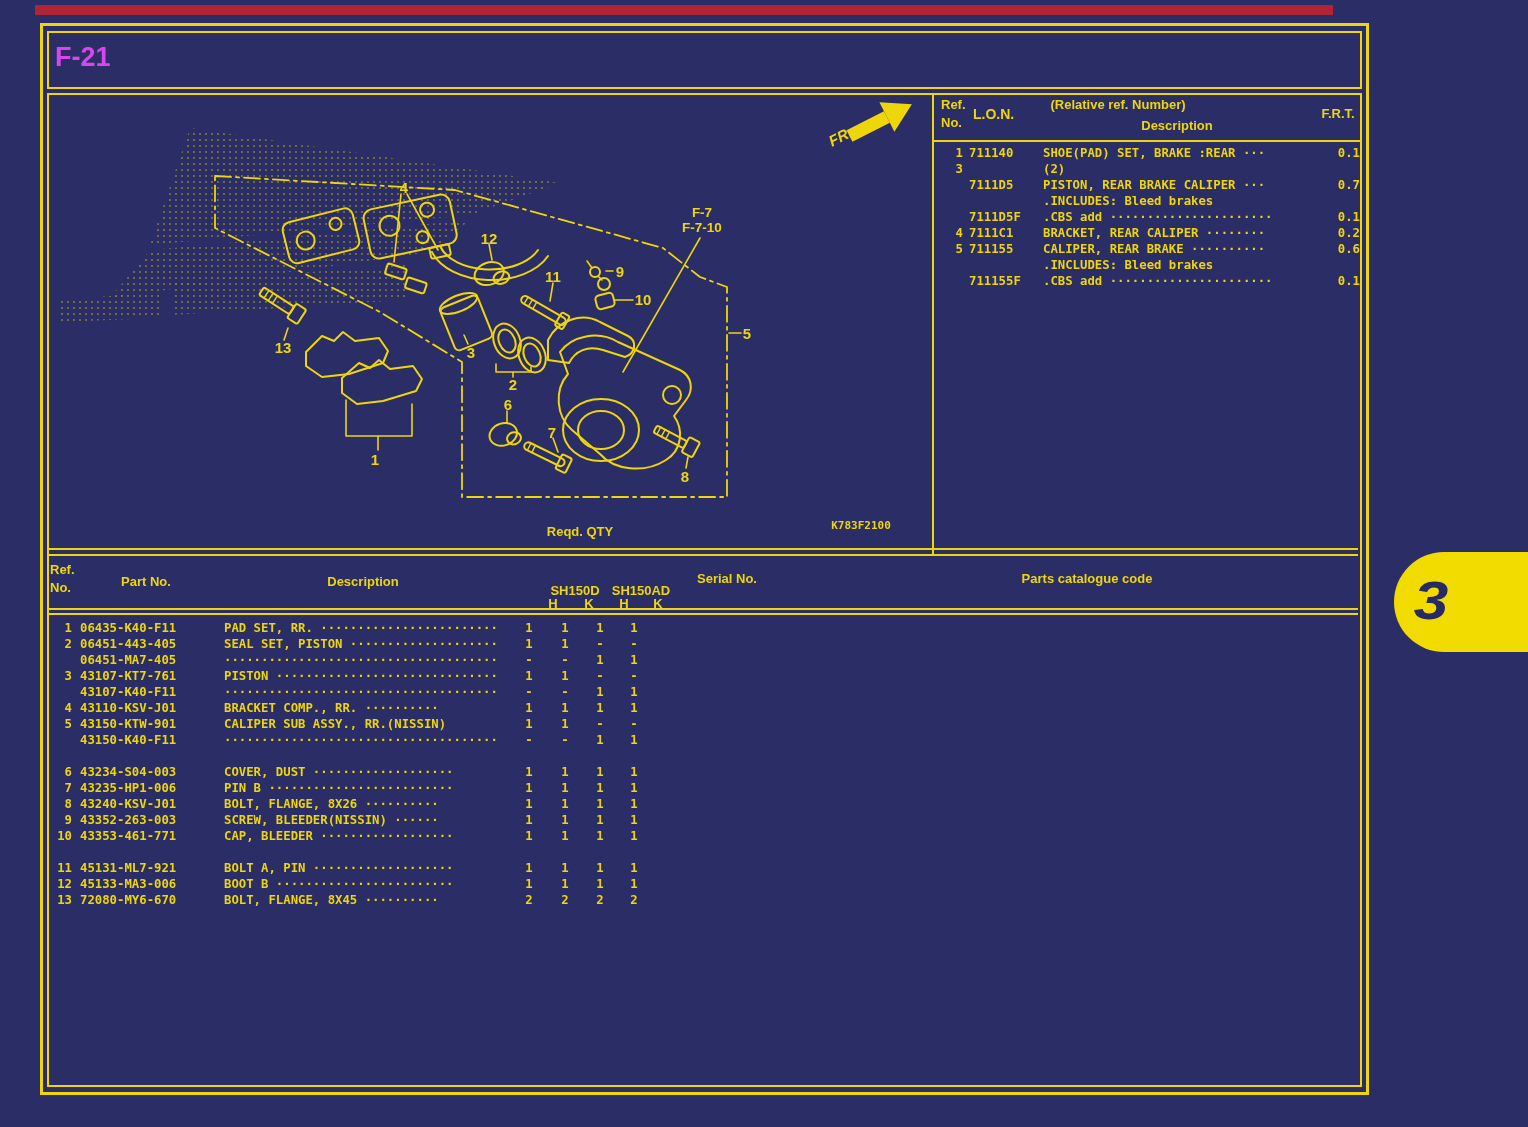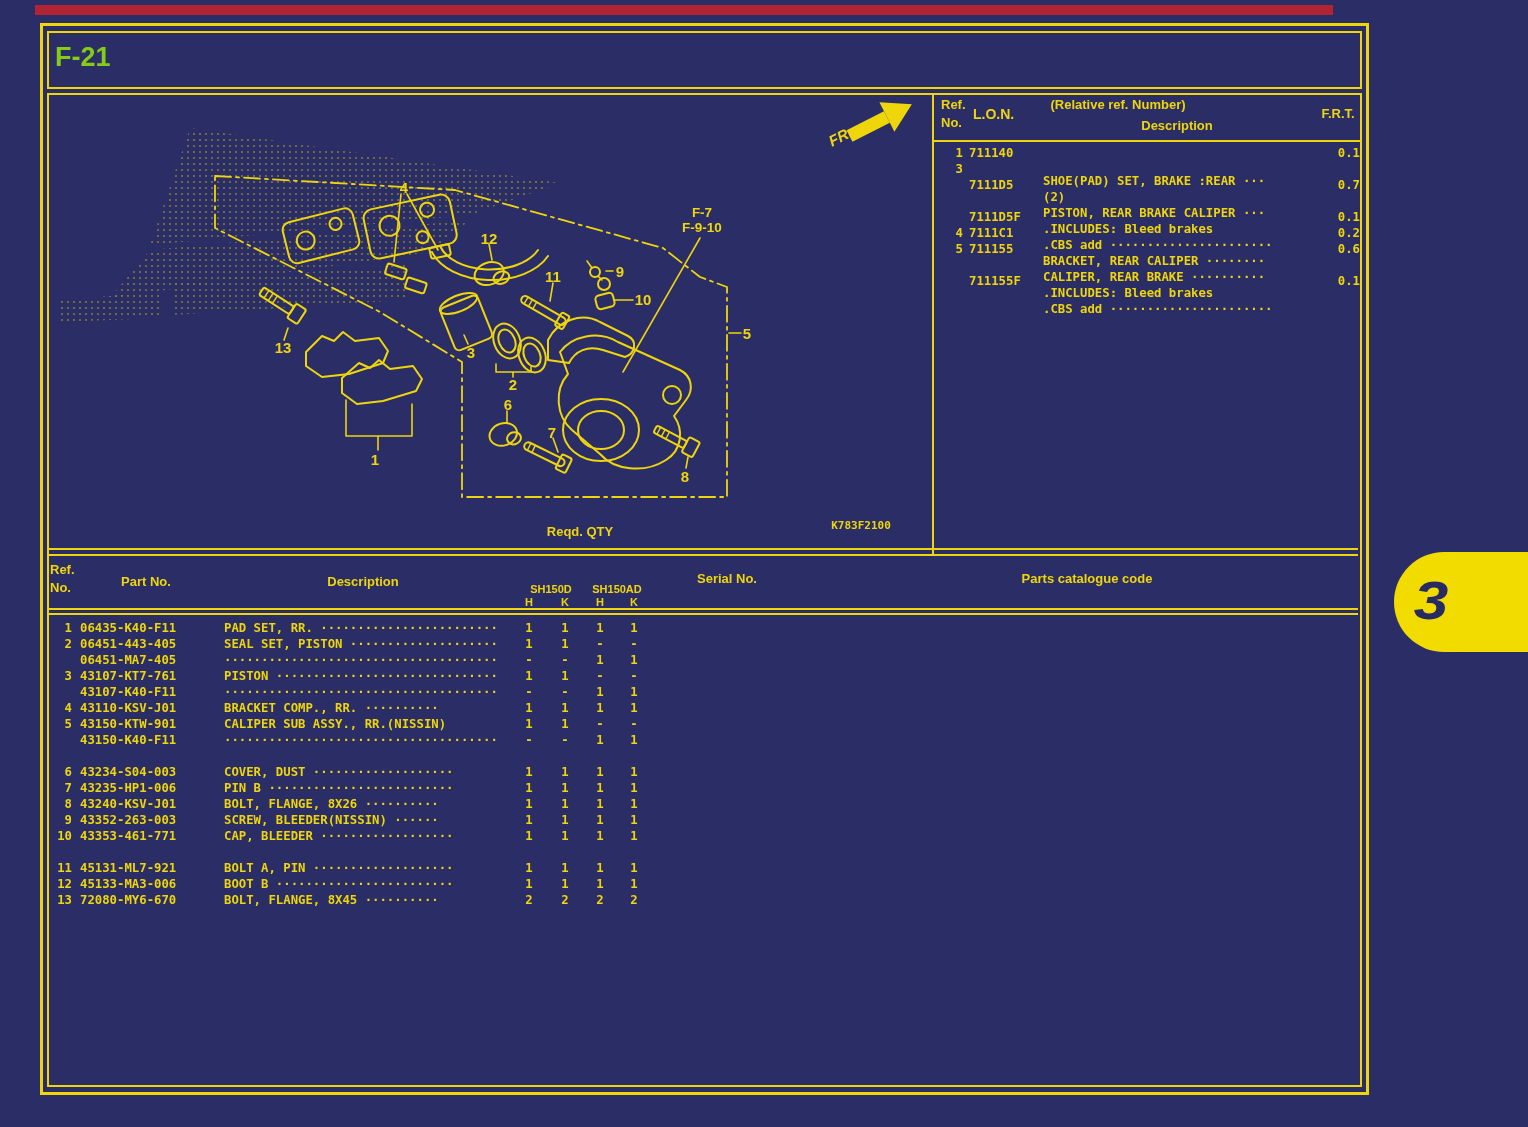--- a/index.html
+++ b/index.html
@@ -5,36 +5,36 @@
   html,body{margin:0;padding:0;background:#2b2d67;}
   .canvas{position:relative;width:1528px;height:1127px;background:#2b2d67;overflow:hidden;
           font-family:"Liberation Sans",sans-serif;}
   .abs{position:absolute;}
   .yline{position:absolute;background:#eed60b;}
   
   .red-bar{position:absolute;left:35px;top:5px;width:1298px;height:10px;background:#b02433;}
   .outer-border{position:absolute;left:40px;top:23px;width:1323px;height:1066px;border:3px solid #eed60b;}
   .header-box{position:absolute;left:47px;top:31px;width:1311px;height:54px;border:2px solid #eed60b;}
   .main-box{position:absolute;left:47px;top:93px;width:1311px;height:990px;border:2px solid #eed60b;}
-  .fcode{position:absolute;left:55px;top:42px;font-size:27px;font-weight:bold;color:#84cc16;}
+  .fcode{position:absolute;left:55px;top:42px;font-size:27px;font-weight:bold;color:#d946ef;}
   .ptitle{position:absolute;left:0;top:44px;width:1408px;text-align:center;font-size:28px;font-weight:bold;
           letter-spacing:3px;word-spacing:10px;color:#eed60b;}
   
   .hdr{position:absolute;font-size:13px;font-weight:bold;color:#eed60b;white-space:nowrap;}
   .hdr.center{transform:translateX(-50%);}
-  .hdr.small{font-size:11px;}
+  .hdr.small{font-size:13px;margin-left:24px;}
   .mono{font-family:"DejaVu Sans Mono",monospace;font-weight:bold;color:#eed60b;}
   .rows{position:absolute;}
   .trow{position:relative;height:16px;font-size:12.3px;line-height:16px;}
   .trow.gap{margin-top:16px;}
   .c{position:absolute;white-space:pre;font-family:"DejaVu Sans Mono",monospace;font-weight:bold;color:#eed60b;}
   
   .rr-ref{left:0;width:20px;text-align:right;}
   .rr-lon{left:26px;}
-  .rr-desc{left:100px;margin-top:28px;}
+  .rr-desc{left:100px;}
   .rr-frt{left:380px;width:37px;text-align:right;}
   
   .pr-ref{left:0;width:26px;text-align:right;}
   .pr-part{left:34px;}
   .pr-desc{left:178px;}
   .pr-q{width:22px;text-align:center;}
   .pr-q1{left:472px;}.pr-q2{left:508px;}.pr-q3{left:543px;}.pr-q4{left:577px;}
   
   .callout{position:absolute;transform:translate(-50%,-50%);font-size:15px;font-weight:bold;color:#eed60b;
            font-family:"Liberation Sans",sans-serif;white-space:nowrap;}
@@ -226,21 +226,21 @@
 
       <div class="callout" style="left: 643px; top: 299px;">10</div>
 
       <div class="callout" style="left: 553px; top: 276px;">11</div>
 
       <div class="callout" style="left: 489px; top: 238px;">12</div>
 
       <div class="callout" style="left: 283px; top: 347px;">13</div>
     </div>
   <div class="f7lab" style="left:702px;top:212px;">F-7</div>
-  <div class="f7lab" style="left:702px;top:227px;">F-9-10</div>
+  <div class="f7lab" style="left:702px;top:227px;">F-7-10</div>
   <div class="diag-code mono" style="left:861px;top:525px;">K783F2100</div>
 
   <div class="hdr" style="left:941px;top:97px;">Ref.</div>
   <div class="hdr" style="left:941px;top:115px;">No.</div>
   <div class="hdr" style="left:973px;top:106px;font-size:14px;">L.O.N.</div>
   <div class="hdr center" style="left:1118px;top:97px;">(Relative ref. Number)</div>
   <div class="hdr center" style="left:1177px;top:118px;">Description</div>
   <div class="hdr center" style="left:1338px;top:106px;">F.R.T.</div>
 
   <div class="rows" style="left:943px;top:145px;width:420px;">

